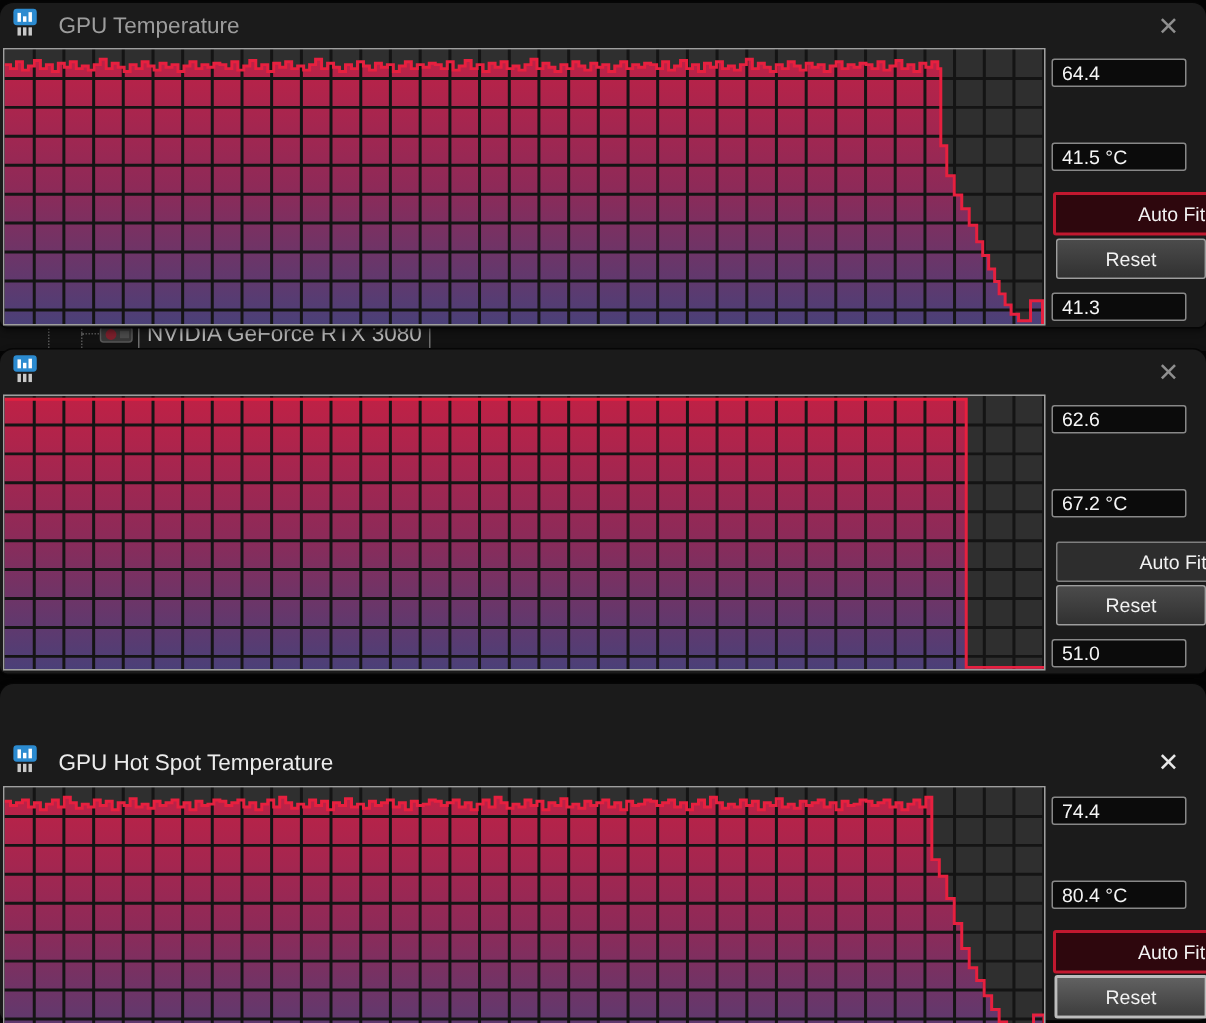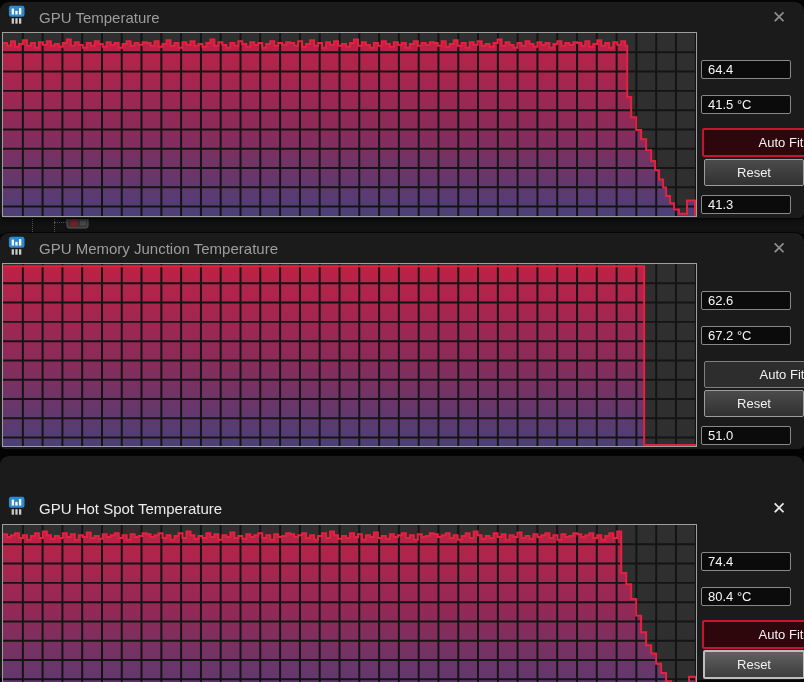--- a/index.html
+++ b/index.html
@@ -28,21 +28,21 @@
   .close{margin-left:auto;width:34px;text-align:center;color:#8f8f8f;font-size:17px;cursor:default;}
   .win.active .close{color:#e8e8e8;}
   .content{position:relative;}
   .graph{position:absolute;left:2px;top:0;border:1px solid #9f9f9f;box-sizing:border-box;
     background:#2f2f2f;}
   .graph svg{display:block;width:100%;height:100%;}
   .panel{position:absolute;left:695px;right:0;top:0;bottom:0;}
   .valbox{position:absolute;left:6px;width:82px;height:17px;background:#0b0b0b;
     border:1px solid #888;border-radius:2px;color:#f5f5f5;font-size:13px;line-height:17px;
     padding-left:6px;}
-  .v-max{top:7px;margin-top:21px;} .v-cur{top:63px;} .v-min{top:163px;}
+  .v-max{top:7px;} .v-cur{top:63px;} .v-min{top:163px;}
   .btn{position:absolute;left:9px;width:86px;height:23px;font-size:13px;color:#f2f2f2;
     text-align:center;line-height:23px;border-radius:2px;box-sizing:content-box;}
   .b-autofit{top:98px;background:#2d2d2d;border:1px solid #7f7f7f;padding-left:34px;}
   .b-autofit.hl{top:96px;left:7px;background:#2e070d;border:2px solid #c2182f;}
   .b-reset{top:127px;background:linear-gradient(#4b4b4b,#313131);border:1px solid #9d9d9d;}
   .b-reset.bright{top:126px;left:8px;background:linear-gradient(#616161,#3d3d3d);border:2px solid #bdbdbd;}
 </style>
 </head>
 <body>
 
@@ -52,20 +52,21 @@
     <div class="guide-v" style="left:32px"></div>
     <div class="guide-v" style="left:54px"></div>
     <div class="guide-h" style="left:54px"></div>
     <span class="gpu-chip">
       <svg width="24" height="14" viewBox="0 0 24 14">
         <rect x="1" y="2" width="21" height="10" rx="2" fill="#363636" stroke="#565656"></rect>
         <circle cx="8" cy="7" r="3.6" fill="#7a1f2b"></circle>
         <rect x="14" y="4.5" width="6" height="5" fill="#4a4a4a"></rect>
       </svg>
     </span>
+    <span class="tree-label">NVIDIA GeForce RTX 3080</span>
   </div>
 
   <section class="win win1">
     <header class="titlebar">
       <span>
         <svg width="22" height="22" viewBox="0 0 24 24">
           <rect x="1" y="2" width="17" height="12" rx="2.5" fill="#2c8bd0"></rect>
           <rect x="4" y="5" width="2.5" height="6.5" fill="#fff"></rect>
           <rect x="8" y="7.5" width="2.5" height="4" fill="#fff"></rect>
           <rect x="12" y="4.5" width="2.5" height="7" fill="#fff"></rect>
@@ -154,21 +155,20 @@
         <svg width="22" height="22" viewBox="0 0 24 24">
           <rect x="1" y="2" width="17" height="12" rx="2.5" fill="#2c8bd0"></rect>
           <rect x="4" y="5" width="2.5" height="6.5" fill="#fff"></rect>
           <rect x="8" y="7.5" width="2.5" height="4" fill="#fff"></rect>
           <rect x="12" y="4.5" width="2.5" height="7" fill="#fff"></rect>
           <rect x="4" y="15.5" width="2.5" height="6" fill="#c9c9c9"></rect>
           <rect x="8" y="15.5" width="2.5" height="6" fill="#c9c9c9"></rect>
           <rect x="12" y="15.5" width="2.5" height="6" fill="#c9c9c9"></rect>
         </svg>
       </span>
-      <span class="title">GPU Memory Junction Temperature</span>
       <span class="close">✕</span>
     </header>
     <div class="content">
       <div class="graph" style="width:695px;height:184px">
         <svg preserveAspectRatio="none" viewBox="0 0 695 184">
             <defs>
               <linearGradient id="g1" x1="0" y1="0" x2="0" y2="184" gradientUnits="userSpaceOnUse">
                 <stop offset="0" stop-color="#c02145"></stop>
                 <stop offset="0.5" stop-color="#8e2a58"></stop>
                 <stop offset="1" stop-color="#4b4078"></stop>

